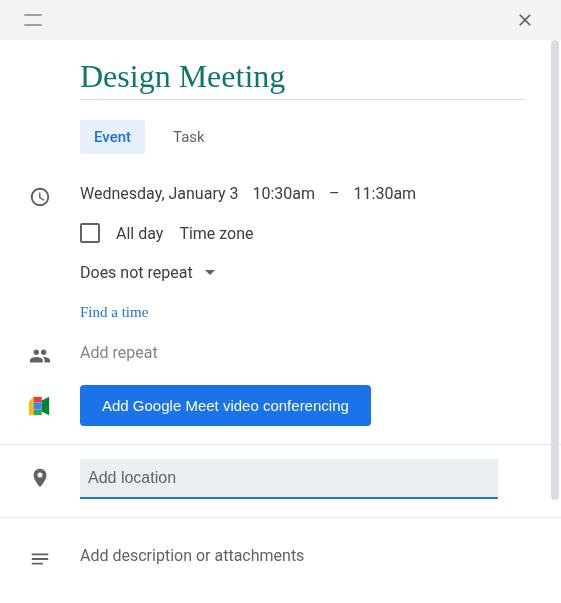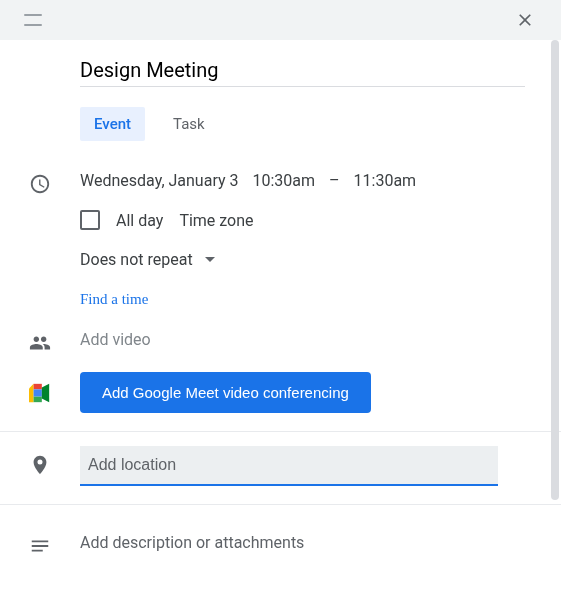--- a/index.html
+++ b/index.html
@@ -62,27 +62,28 @@
     padding-top: 2px;
     color: #5f6368;
   }
   .icon-col svg { width: 22px; height: 22px; }
   .body-col {
     flex: 1;
     padding-right: 36px;
   }
 
   .title {
-    font-size: 20px;
+    font-size: 32px;
     font-weight: 400;
-    color: #000000;
+    color: #0f766e;
     padding-bottom: 4px;
     border-bottom: 1px solid #dadce0;
     margin-left: 80px;
     margin-right: 36px;
+    font-family: Liberation Serif, serif;
   }
 
   .tabs {
     margin-top: 20px;
     margin-left: 80px;
     display:flex;
     gap: 14px;
     align-items:center;
   }
   .tab {
@@ -261,21 +262,21 @@
     </div>
   </div>
 
   <div class="row guests-row">
     <div class="icon-col">
       <svg viewBox="0 0 24 24">
           <path fill="currentColor" d="M16 11c1.66 0 3-1.34 3-3s-1.34-3-3-3-3 1.34-3 3 1.34 3 3 3zm-8 0c1.66 0 3-1.34 3-3S9.66 5 8 5 5 6.34 5 8s1.34 3 3 3zm0 2c-2.33 0-7 1.17-7 3.5V19h14v-2.5c0-2.33-4.67-3.5-7-3.5zm8 0c-.29 0-.62.02-.97.05 1.16.84 1.97 1.97 1.97 3.45V19h6v-2.5c0-2.33-4.67-3.5-7-3.5z"></path>
         </svg>
     </div>
     <div class="body-col">
-      <div class="placeholder-text">Add video</div>
+      <div class="placeholder-text">Add repeat</div>
     </div>
   </div>
 
   <div class="row meet-row">
     <div class="icon-col" style="padding-top:10px">
       <div class="meet-icon-box">
         <svg viewBox="0 0 24 20" width="22" height="18">
           <path fill="#fbbc04" d="M0 5 L5 0 L5 20 L0 20 Z"></path>
           <path fill="#ea4335" d="M5 0 H14 V6 H5 Z"></path>
           <path fill="#4285f4" d="M5 6 H14 V14 H5 Z"></path>

